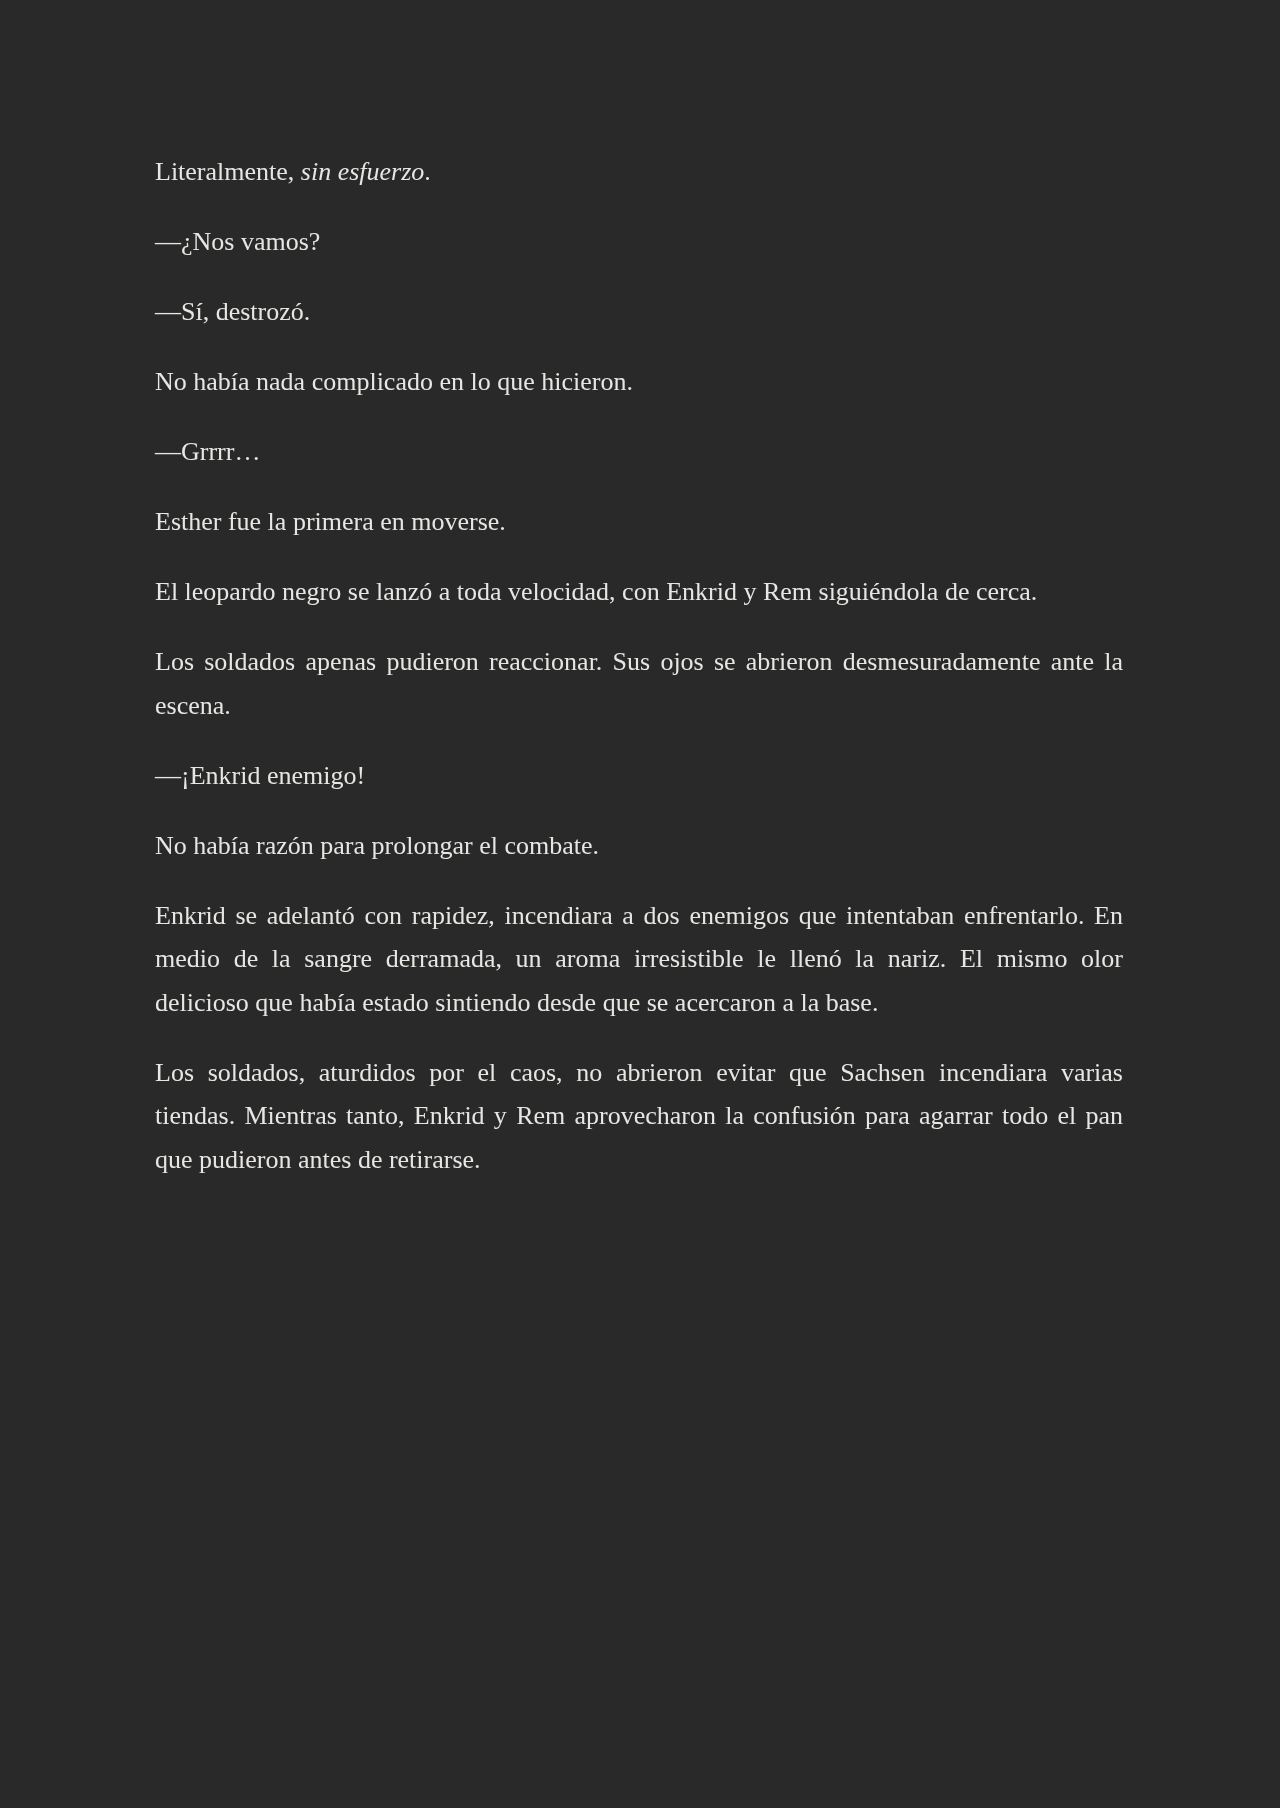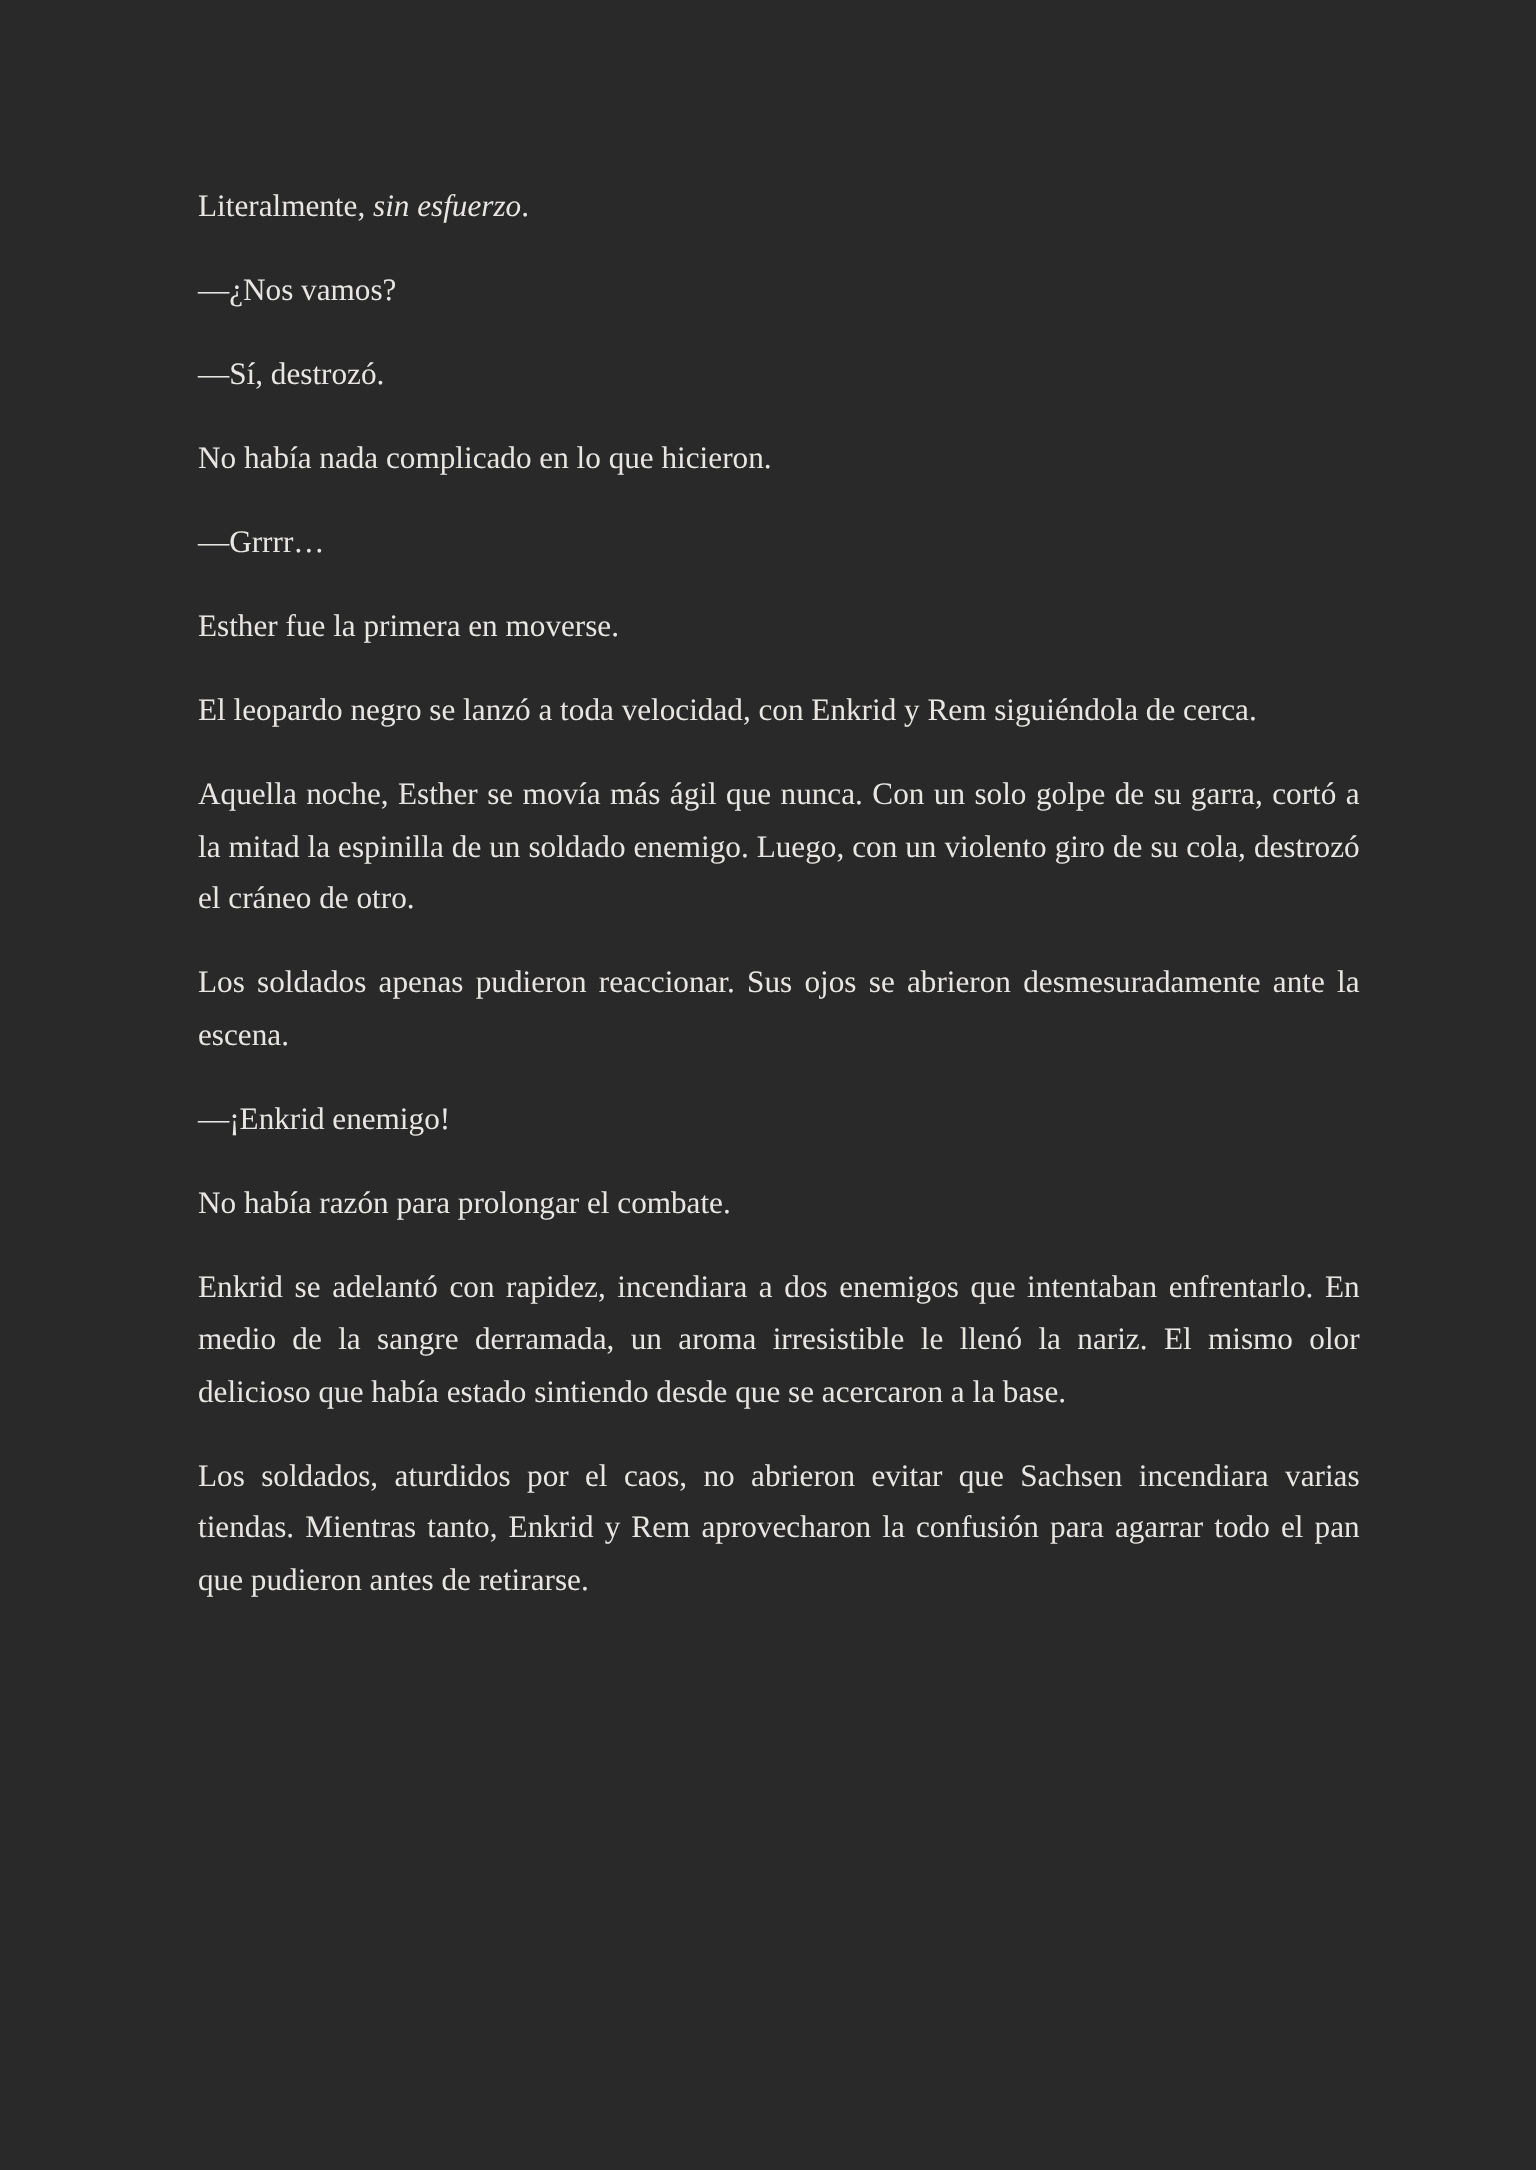--- a/index.html
+++ b/index.html
@@ -7,21 +7,21 @@
       padding: 0;
       background: #292929;
     }
     body {
       width: 1280px;
       height: 1808px;
       overflow: hidden;
     }
     .reader {
       position: absolute;
-      left: 165px;
+      left: 155px;
       top: 150px;
       width: 968px;
       font-family: "Liberation Serif", "DejaVu Serif", serif;
       font-size: 26px;
       line-height: 43.5px;
       color: #e8e6e3;
     }
     .reader p {
       margin: 0 0 26.5px 0;
       text-align: justify;
@@ -34,19 +34,18 @@
 <body>
 
 <main class="reader">
   <p><span>Literalmente, </span><em>sin esfuerzo</em><span>.</span></p>
   <p>—¿Nos vamos?</p>
   <p>—Sí, destrozó.</p>
   <p>No había nada complicado en lo que hicieron.</p>
   <p>—Grrrr…</p>
   <p>Esther fue la primera en moverse.</p>
   <p>El leopardo negro se lanzó a toda velocidad, con Enkrid y Rem siguiéndola de cerca.</p>
-  <p>Aquella noche, Esther se movía más ágil que nunca. Con un solo golpe de su garra, cortó a la mitad la espinilla de un soldado enemigo. Luego, con un violento giro de su cola, destrozó el cráneo de otro.</p>
   <p>Los soldados apenas pudieron reaccionar. Sus ojos se abrieron desmesuradamente ante la escena.</p>
   <p>—¡Enkrid enemigo!</p>
   <p>No había razón para prolongar el combate.</p>
   <p>Enkrid se adelantó con rapidez, incendiara a dos enemigos que intentaban enfrentarlo. En medio de la sangre derramada, un aroma irresistible le llenó la nariz. El mismo olor delicioso que había estado sintiendo desde que se acercaron a la base.</p>
   <p>Los soldados, aturdidos por el caos, no abrieron evitar que Sachsen incendiara varias tiendas. Mientras tanto, Enkrid y Rem aprovecharon la confusión para agarrar todo el pan que pudieron antes de retirarse.</p>
 </main>
 
 </body></html>

